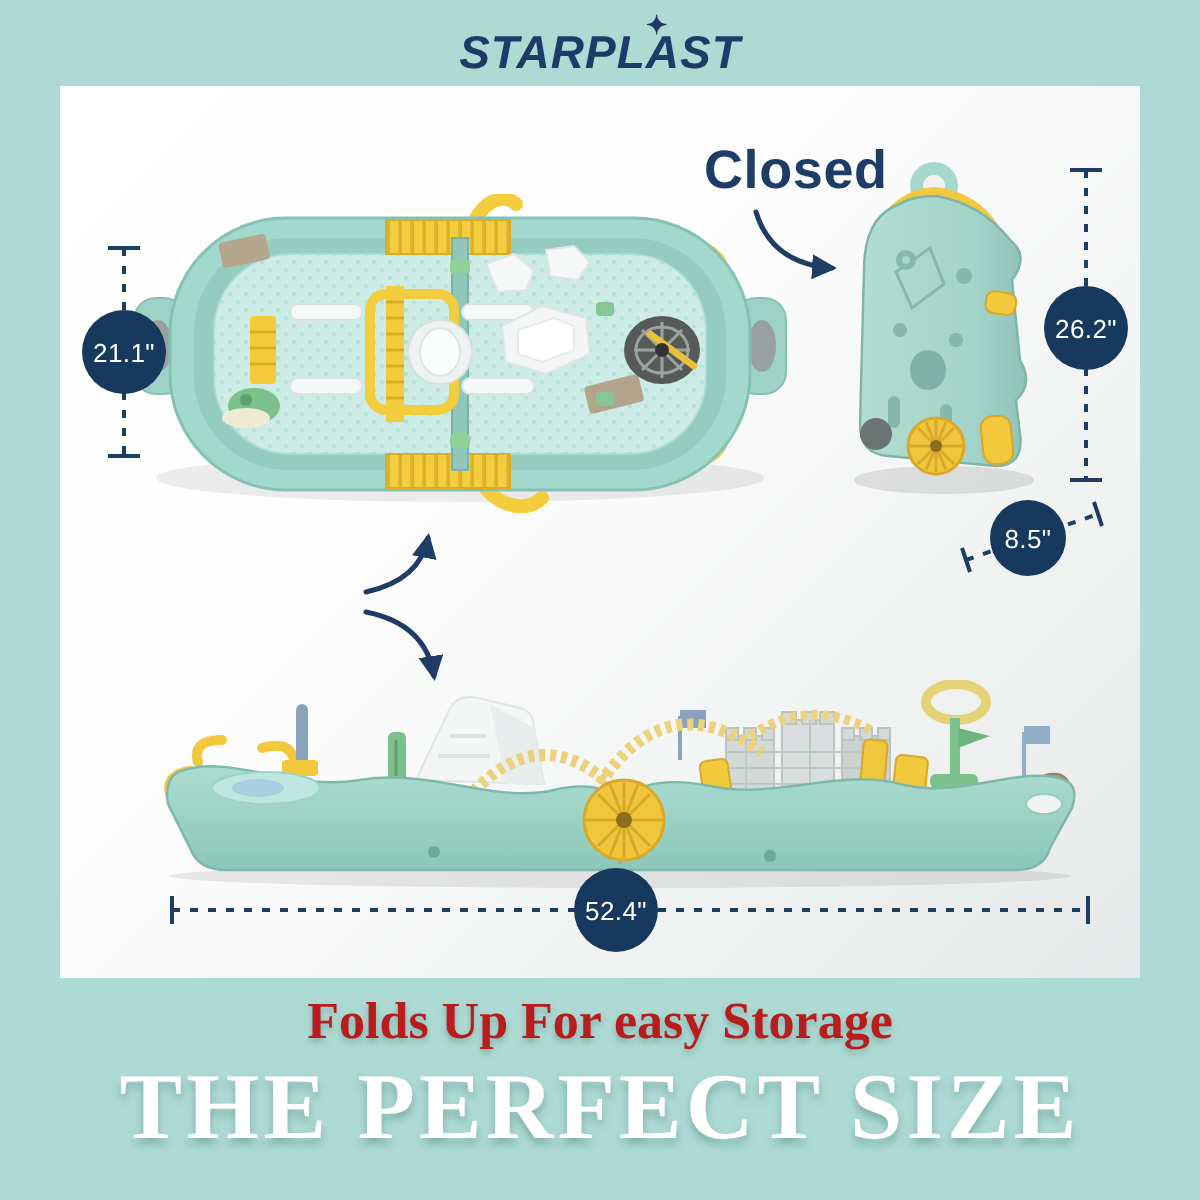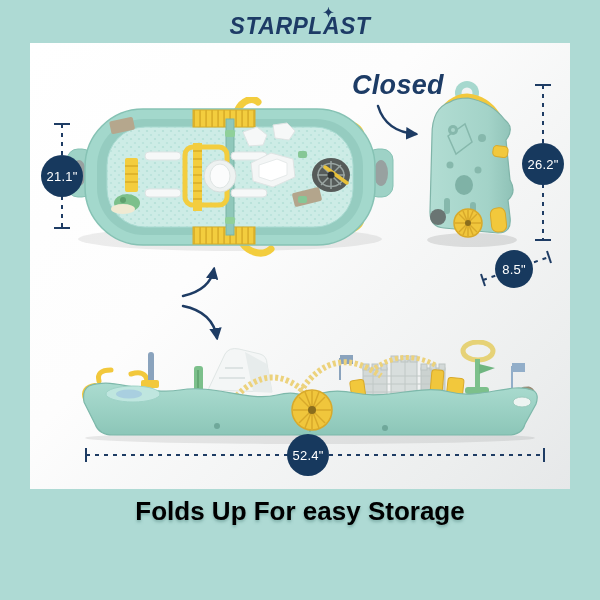--- a/index.html
+++ b/index.html
@@ -19,36 +19,36 @@
     color:#1d3b66;font-weight:800;font-style:italic;font-size:23px;letter-spacing:.5px;
   }
   .logo .a-wrap{position:relative;display:inline-block;}
   .logo .star{
     position:absolute;top:-8px;left:0px;font-style:normal;font-size:13px;letter-spacing:0;
   }
   
   .anno{
     position:absolute;z-index:6;color:#1d3c66;font-weight:800;font-size:27px;letter-spacing:.3px;
   }
-  .closed-label{left:352px;top:70px;font-style:italic;}
+  .closed-label{left:352px;top:70px;}
   .open-label{left:102px;top:281px;}
   
   .badge{
     position:absolute;z-index:7;background:#17395e;color:#ffffff;border-radius:50%;
     display:flex;align-items:center;justify-content:center;
     font-size:13px;font-weight:400;letter-spacing:.2px;
   }
   .badge-21{left:41px;top:155px;width:42px;height:42px;}
   .badge-26{left:522px;top:143px;width:42px;height:42px;}
   .badge-85{left:495px;top:250px;width:38px;height:38px;}
   .badge-52{left:287px;top:434px;width:42px;height:42px;}
   
   .footer-tagline{
     position:absolute;top:496px;left:0;width:100%;text-align:center;z-index:5;
-    color:#000000;font-size:26px;font-weight:700;font-family:Liberation Sans, sans-serif;
+    color:#b91c1c;font-size:26px;font-weight:700;font-family:Liberation Serif, serif;
     text-shadow:0 2px 3px rgba(90,140,134,.55);
   }
   .footer-headline{
     position:absolute;top:527px;left:0;width:100%;text-align:center;z-index:5;
     color:#ffffff;font-size:47px;font-weight:700;font-family:cursive;letter-spacing:2px;
     text-shadow:0 3px 4px rgba(90,140,134,.55);
   }
   .illus{position:absolute;z-index:2;}
   .overlay{position:absolute;inset:0;z-index:4;pointer-events:none;}
 </style>
@@ -304,14 +304,15 @@
   </svg>
 
   <div class="anno closed-label">Closed</div>
 
   <div class="badge badge-21">21.1"</div>
   <div class="badge badge-26">26.2"</div>
   <div class="badge badge-85">8.5"</div>
   <div class="badge badge-52">52.4"</div>
 
   <div class="footer-tagline">Folds Up For easy Storage</div>
+  <div class="footer-headline">THE PERFECT SIZE</div>
 
 </div>
 
 </body></html>

